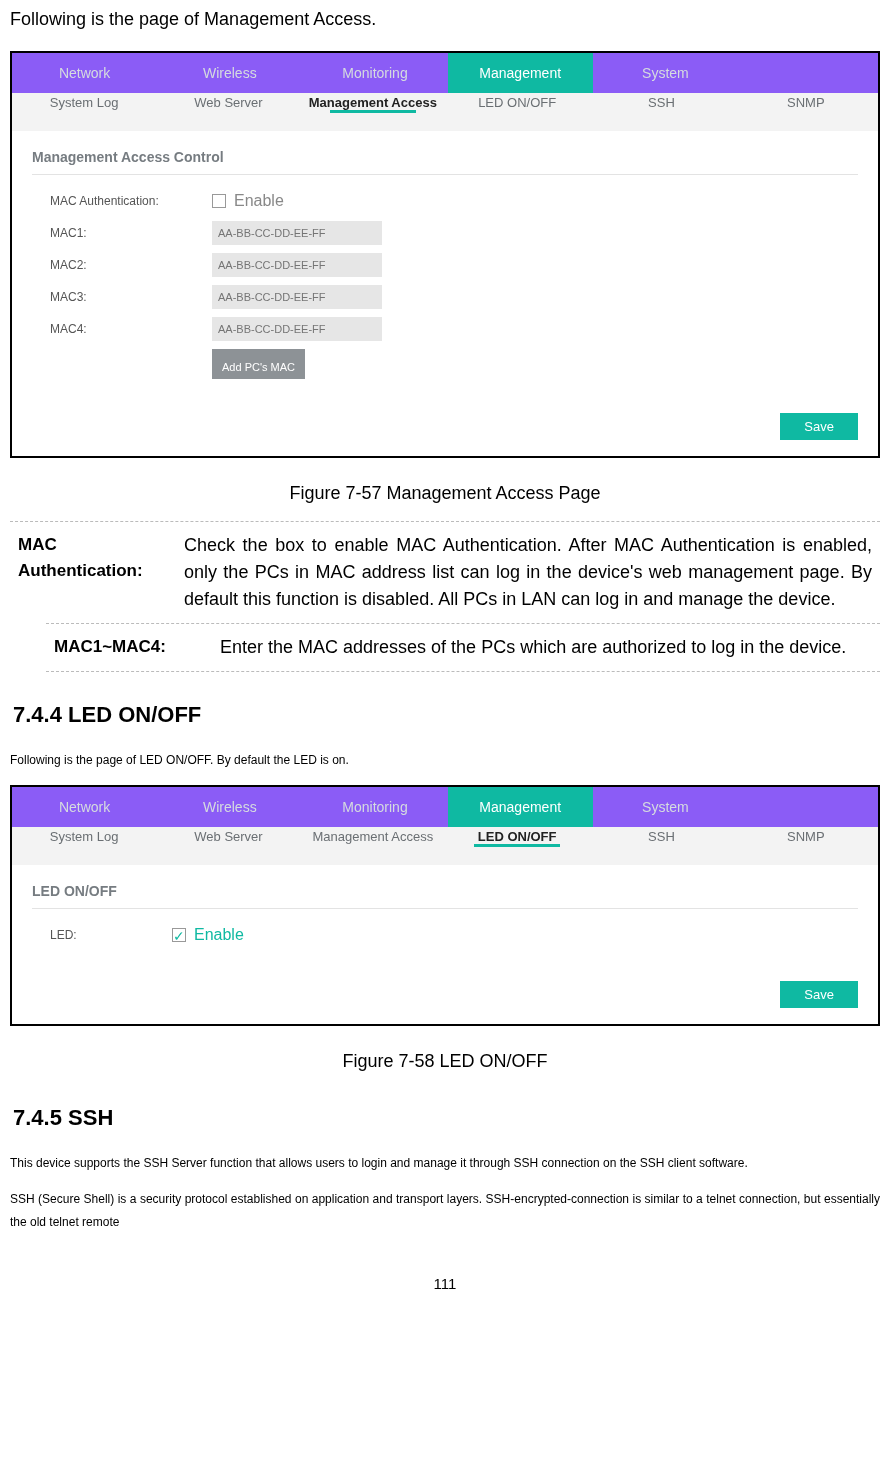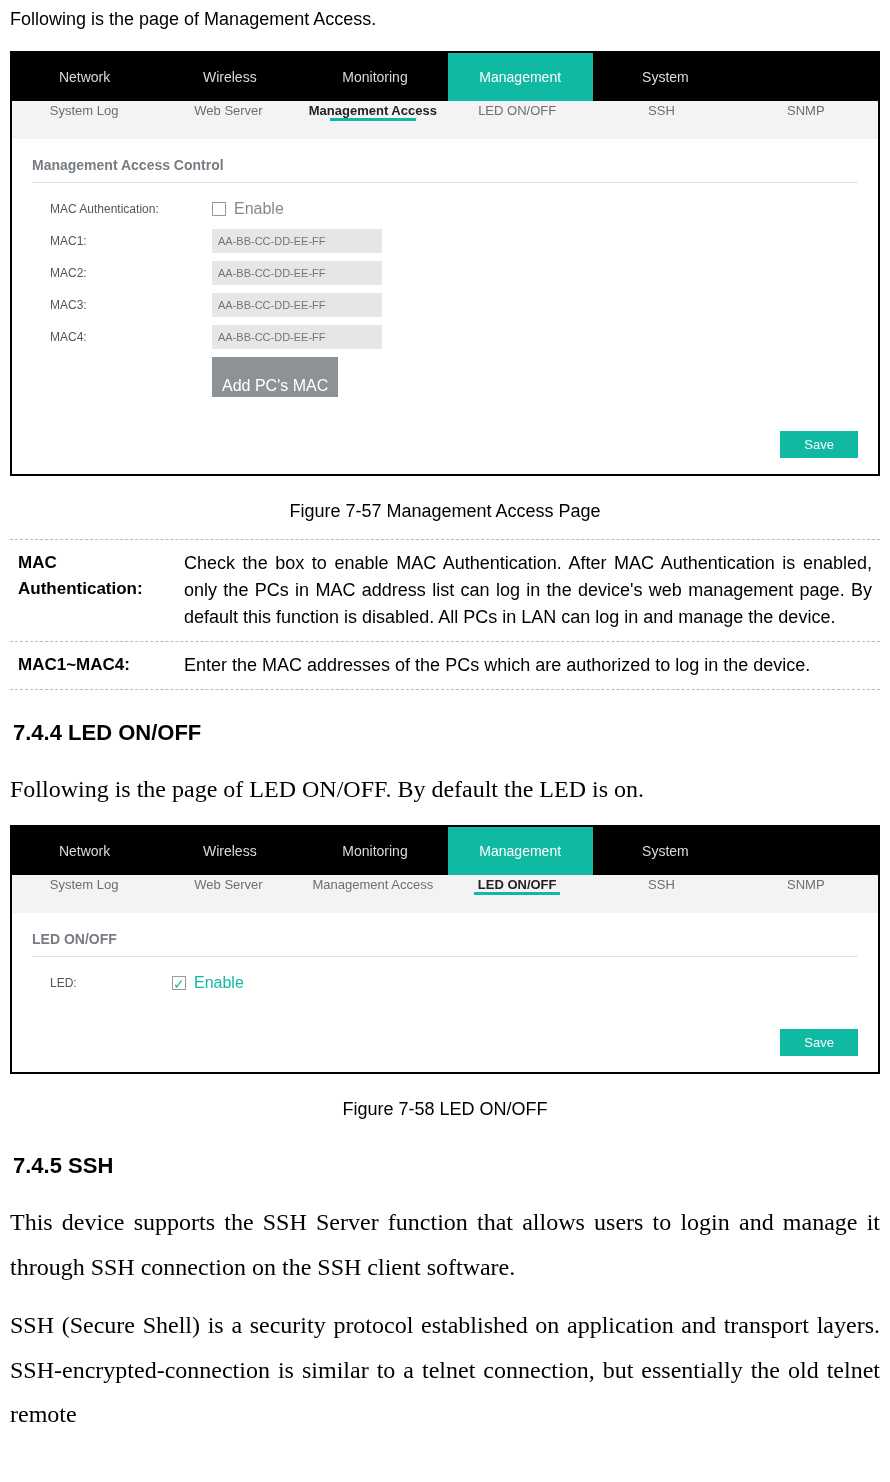--- a/index.html
+++ b/index.html
@@ -1,48 +1,48 @@
 <!DOCTYPE html>
 <html><head>
   <meta charset="utf-8">
   <style>
     * { box-sizing: border-box; margin: 0; padding: 0; }
     body { font-family: "Segoe UI", Arial, sans-serif; background: #fff; color: #000; width: 890px; margin: 0 auto; padding: 0 10px 40px 10px; font-size: 16px; line-height: 1.5; }
     .intro-text { font-size: 18px; margin: 6px 0 18px 0; }
     .app-frame { border: 2px solid #000; background: #fff; }
-    .primary-nav { display: flex; background: #000000; color: #d5dbdf; height: 48px; align-items: stretch; }
+    .primary-nav { display: flex; background: #8b5cf6; color: #d5dbdf; height: 40px; align-items: stretch; }
     .primary-nav .nav-item { flex: 1; display: flex; align-items: center; justify-content: center; font-size: 14px; cursor: pointer; }
     .primary-nav .nav-item.active { background: #0fb9a2; color: #fff; }
     .secondary-nav { display: flex; background: #f3f3f3; color: #6a6f73; height: 38px; align-items: flex-start; font-size: 13px; }
     .secondary-nav .sub-item { flex: 1; display: flex; align-items: center; justify-content: center; cursor: pointer; }
     .secondary-nav .sub-item.active { color: #222; font-weight: bold; position: relative; }
     .secondary-nav .sub-item.active::after { content: ""; position: absolute; bottom: 0; left: 20%; right: 20%; height: 3px; background: #0fb9a2; }
     .panel { padding: 16px 20px 20px 20px; }
     .panel-heading { color: #767c81; font-size: 14px; font-weight: 600; margin-bottom: 6px; }
     .hr { border: none; border-top: 1px solid #e3e3e3; margin-bottom: 14px; }
     .form-row { display: flex; align-items: center; margin-bottom: 8px; font-size: 12px; color: #555; }
     .form-row .row-label { width: 180px; padding-left: 18px; }
     .form-row .row-control { width: 180px; }
     .mac-input { width: 170px; height: 24px; background: #e6e6e6; color: #bcbcbc; border: none; padding: 0 6px; font-size: 11px; }
     .checkbox-wrap { display: flex; align-items: center; gap: 8px; }
     .chk { width: 14px; height: 14px; border: 1px solid #999; background: #fff; display: inline-block; position: relative; }
     .chk.checked::after { content: "✓"; color: #0fb9a2; position: absolute; top: -3px; left: 0px; font-size: 14px; }
     .chk-label { color: #888; font-size: 16px; }
     .chk-label.green { color: #0fb9a2; }
-    .add-mac-btn { background: #8d9296; color: #fff; border: none; font-size: 16px; padding: 20px 10px; height: 30px; cursor: pointer; }
+    .add-mac-btn { background: #8d9296; color: #fff; border: none; font-size: 11px; padding: 12px 10px; height: 30px; cursor: pointer; }
     .btn-row { display: flex; justify-content: flex-end; padding: 6px 20px 16px 20px; }
     .save-btn { background: #0fb9a2; color: #fff; border: none; padding: 6px 24px; font-size: 13px; cursor: pointer; }
     .figure-caption { text-align: center; font-size: 18px; margin: 22px 0 14px 0; }
     .def-list { width: 100%; }
     .def-row { display: flex; border-top: 1px dashed #bbb; padding: 10px 0; }
-    .def-list .def-row:last-child { border-bottom: 1px dashed #bbb; }
+    .def-list .def-row:last-child { border-bottom: 1px dashed #bbb; margin-left: 36px; }
     .def-term { width: 160px; font-weight: bold; padding: 0 8px; font-size: 17px; }
     .def-desc { flex: 1; padding: 0 8px 0 14px; font-size: 18px; text-align: justify; }
     h2.sec-head { font-size: 22px; font-weight: bold; margin: 26px 0 18px 3px; }
-    .body-para { font-size: 24px; margin-bottom: 14px; text-align: justify; line-height: 1.85; font-family: Liberation Serif, serif; }
+    .body-para { font-size: 12px; margin-bottom: 14px; text-align: justify; line-height: 1.85; }
     .page-num { text-align: center; font-size: 15px; margin-top: 40px; }
     .spacer-140 { width: 140px; }
   </style>
 </head>
 <body>
 
 <p class="intro-text">Following is the page of Management Access.</p>
 
 <div class="app-frame">
   <div class="primary-nav">

